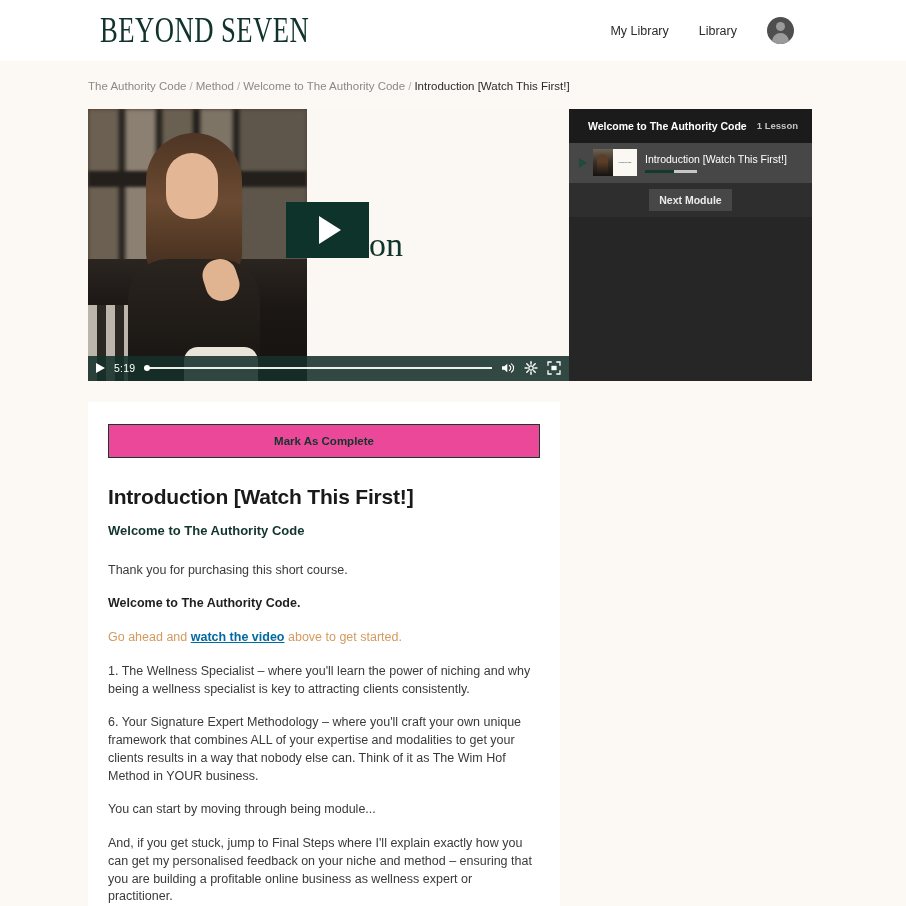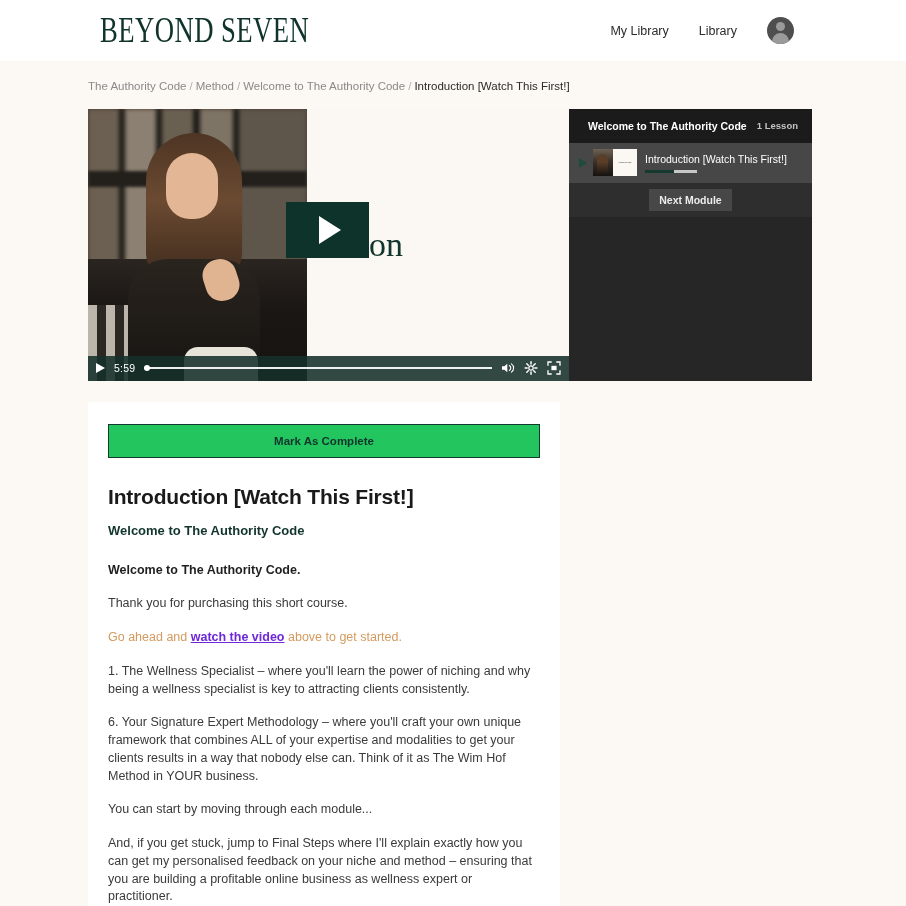--- a/index.html
+++ b/index.html
@@ -262,21 +262,21 @@
   
   .content-card {
     margin: 21px 0 0 88px;
     width: 472px;
     background: #ffffff;
     padding: 22px 20px 40px 20px;
     min-height: 500px;
   }
   .mark-complete {
     display: block; width: 432px; height: 34px;
-    background: #22c55e; border: 1px solid #143a30;
+    background: #ec4899; border: 1px solid #143a30;
     color: #11352c; font-size: 11.5px; font-weight: bold;
     font-family: "Liberation Sans", sans-serif;
     cursor: pointer;
     margin-bottom: 27px;
   }
   .lesson-title {
     font-size: 21px; font-weight: bold; color: #1a1a1a;
     letter-spacing: -0.2px;
     margin-bottom: 14px;
   }
@@ -284,21 +284,21 @@
     font-size: 13px; font-weight: bold; color: #11352c;
     margin-bottom: 24px;
   }
   .body-p {
     font-size: 12.5px; color: #3a3a3a; line-height: 1.42;
     margin-bottom: 16px;
   }
   .body-p.bold { font-weight: bold; color: #1f1f1f; }
   .body-p.accent { color: #d49a5e; }
   .body-p.accent a {
-    color: #6d28d9; font-weight: bold; text-decoration: underline;
+    color: #0369a1; font-weight: bold; text-decoration: underline;
   }
 </style>
 </head>
 <body>
 
 <div class="site-header">
   <div class="logo">BEYOND SEVEN</div>
   <div class="header-right">
     <a class="nav-link" href="#">My Library</a>
     <a class="nav-link" href="#">Library</a>
@@ -326,21 +326,21 @@
     </div>
     <div class="poster-title">
       <span>Introduction</span>
     </div>
     <div class="play-overlay">
       <div class="tri"></div>
     </div>
 
     <div class="controls">
       <div class="ctrl-play"></div>
-      <div class="ctrl-time">5:59</div>
+      <div class="ctrl-time">5:19</div>
       <div class="scrub">
         <div class="scrub-track"></div>
         <div class="scrub-dot"></div>
       </div>
       <div class="ctrl-icon">
         <svg width="14" height="12" viewBox="0 0 14 12" fill="none">
           <path d="M1 4.3h2.4L6.3 1.7v8.6L3.4 7.7H1z" fill="#fff"></path>
           <path d="M8.4 3.5c.9.7 1.4 1.5 1.4 2.5s-.5 1.8-1.4 2.5" stroke="#fff" stroke-width="1.1" stroke-linecap="round"></path>
           <path d="M10.4 1.9c1.4 1 2.2 2.4 2.2 4.1s-.8 3.1-2.2 4.1" stroke="#fff" stroke-width="1.1" stroke-linecap="round"></path>
         </svg>
@@ -391,21 +391,21 @@
     </div>
   </div>
 </div>
 
 <div class="content-card">
   <button class="mark-complete">Mark As Complete</button>
 
   <div class="lesson-title">Introduction [Watch This First!]</div>
   <div class="lesson-module">Welcome to The Authority Code</div>
 
+  <p class="body-p">Thank you for purchasing this short course.</p>
   <p class="body-p bold">Welcome to The Authority Code.</p>
-  <p class="body-p">Thank you for purchasing this short course.</p>
   <p class="body-p accent"><span>Go ahead and </span><a href="#">watch the video</a><span> above to get started.</span></p>
   <p class="body-p">1. The Wellness Specialist – where you'll learn the power of niching and why being a wellness specialist is key to attracting clients consistently.</p>
   <p class="body-p">6. Your Signature Expert Methodology – where you'll craft your own unique framework that combines ALL of your expertise and modalities to get your clients results in a way that nobody else can. Think of it as The Wim Hof Method in YOUR business.</p>
-  <p class="body-p">You can start by moving through each module...</p>
+  <p class="body-p">You can start by moving through being module...</p>
   <p class="body-p">And, if you get stuck, jump to Final Steps where I'll explain exactly how you can get my personalised feedback on your niche and method – ensuring that you are building a profitable online business as wellness expert or practitioner.</p>
 
 </div>
 
 </body></html>

